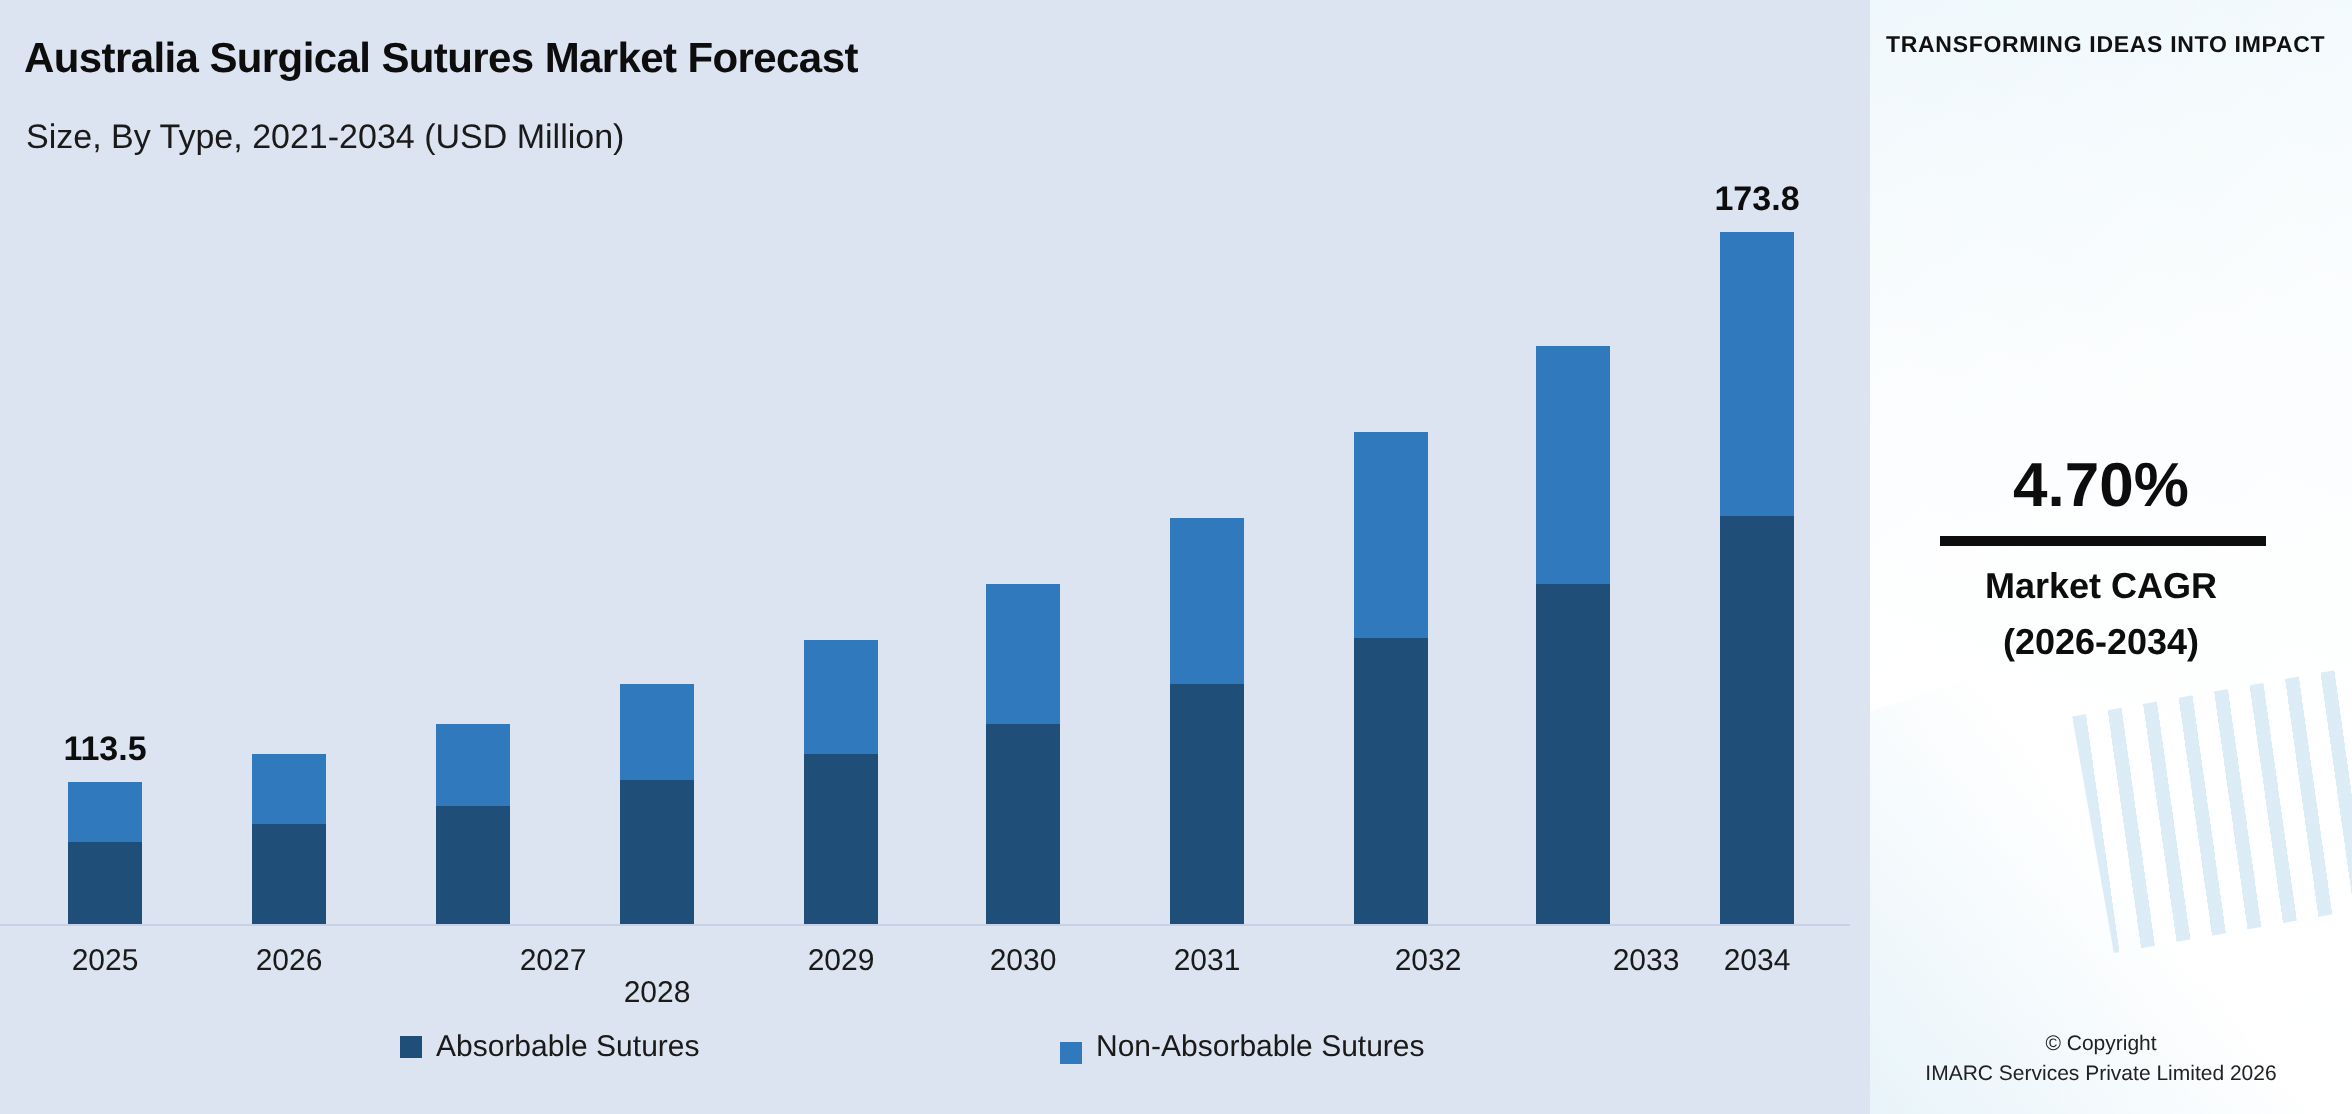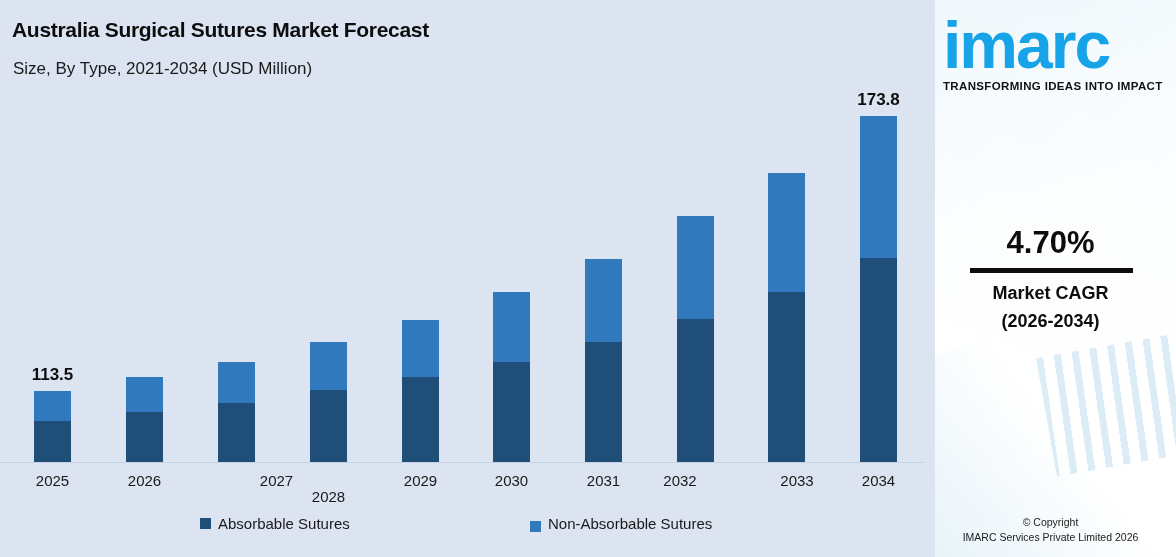--- a/index.html
+++ b/index.html
@@ -189,43 +189,42 @@
     </div>
 
     <div id="xaxis">
         <div class="xtick" style="left: 52.5px;">2025</div>
         <div class="xtick" style="left: 144.5px;">2026</div>
         <div class="xtick" style="left: 236.5px; margin-left: 40px;">2027</div>
         <div class="xtick" style="left: 328.5px; margin-top: 16px;">2028</div>
         <div class="xtick" style="left: 420.5px;">2029</div>
         <div class="xtick" style="left: 511.5px;">2030</div>
         <div class="xtick" style="left: 603.5px;">2031</div>
-        <div class="xtick" style="left: 680px; text-align: right;">2032</div>
-        <div class="xtick" style="left: 797px;">2033</div>
+        <div class="xtick" style="left: 714px; text-align: right;">2032</div>
+        <div class="xtick" style="left: 823px;">2033</div>
         <div class="xtick" style="left: 878.5px;">2034</div>
       </div>
 
     <div id="legend">
         <div class="legend-item" style="left: 200px;">
           <span class="legend-swatch" style="background: rgb(31, 78, 121);"></span>
           <span>Absorbable Sutures</span>
         </div>
         <div class="legend-item" style="left: 530px; align-items: flex-end;">
           <span class="legend-swatch" style="background: rgb(48, 121, 189);"></span>
           <span>Non-Absorbable Sutures</span>
         </div>
       </div>
   </div>
 
   <div id="brand-panel">
     <div id="brand-bg"></div>
     <div id="brand-edge"></div>
 
     <div id="logo-wrap">
-      <div id="logo-mark">imarc</div>
       <div id="logo-tagline">TRANSFORMING IDEAS INTO IMPACT</div>
     </div>
 
     <div id="cagr-value">4.70%</div>
     <div id="cagr-rule"></div>
     <div id="cagr-label1">Market CAGR</div>
     <div id="cagr-label2">(2026-2034)</div>
 
     <div id="copyright">
       <div>© Copyright</div>

